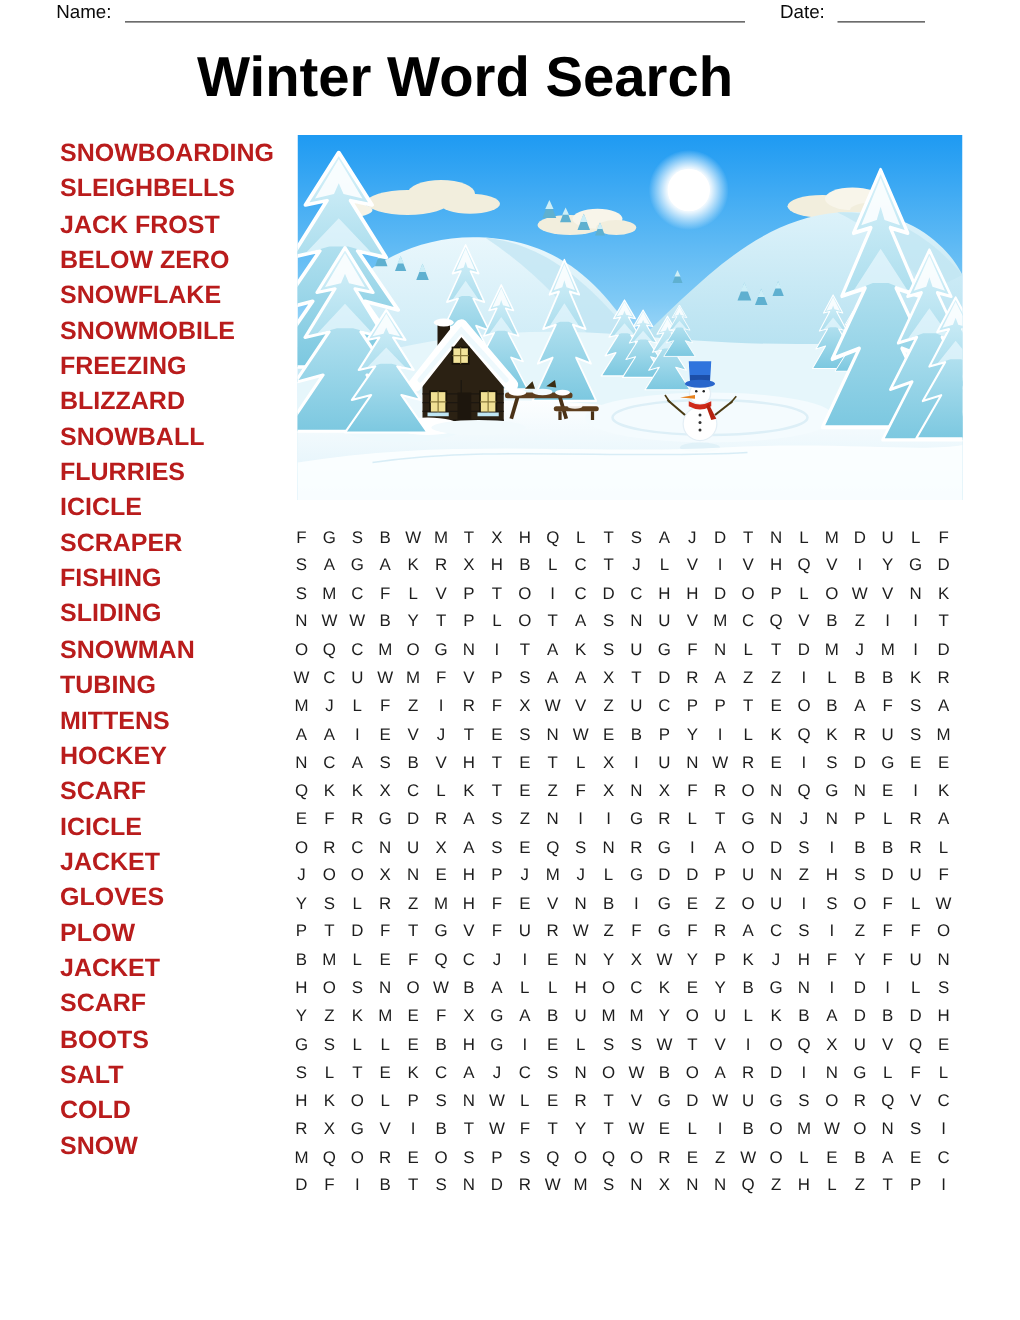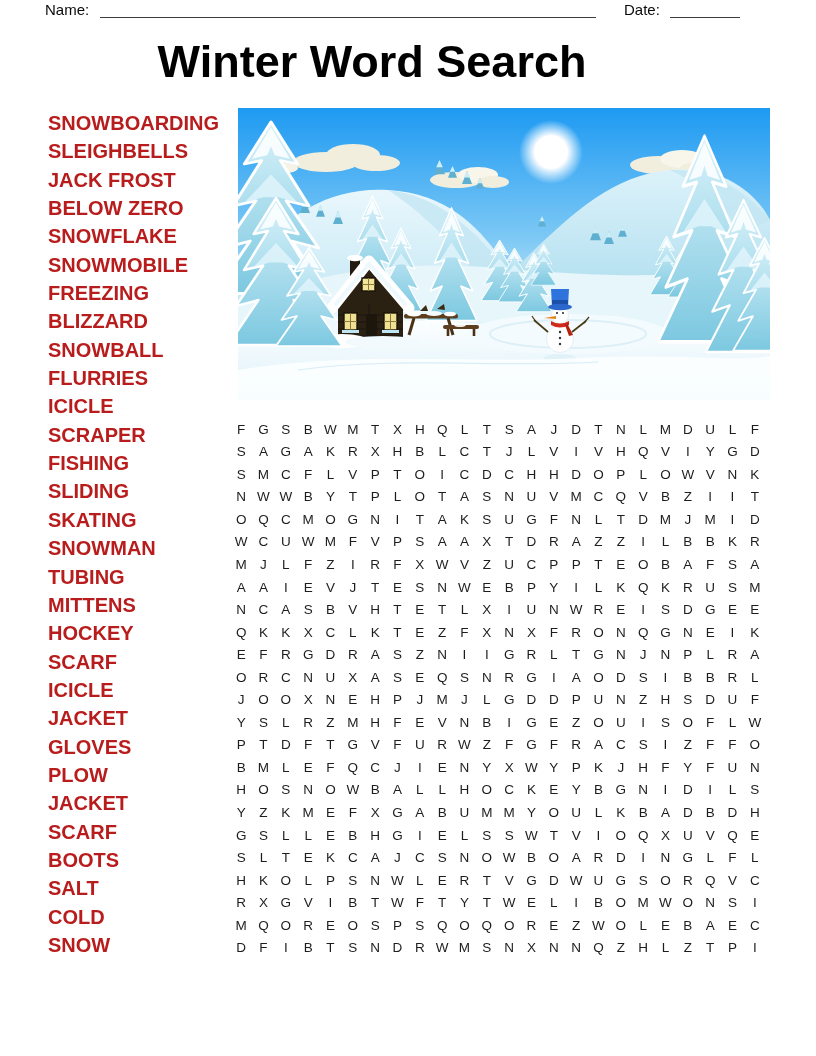--- a/index.html
+++ b/index.html
@@ -61,21 +61,20 @@
       <div class="word">SNOWFLAKE</div>
       <div class="word">SNOWMOBILE</div>
       <div class="word">FREEZING</div>
       <div class="word">BLIZZARD</div>
       <div class="word">SNOWBALL</div>
       <div class="word">FLURRIES</div>
       <div class="word">ICICLE</div>
       <div class="word">SCRAPER</div>
       <div class="word">FISHING</div>
       <div class="word">SLIDING</div>
-      <div class="word">SKATING</div>
       <div class="word">SNOWMAN</div>
       <div class="word">TUBING</div>
       <div class="word">MITTENS</div>
       <div class="word">HOCKEY</div>
       <div class="word">SCARF</div>
       <div class="word">ICICLE</div>
       <div class="word">JACKET</div>
       <div class="word">GLOVES</div>
       <div class="word">PLOW</div>
       <div class="word">JACKET</div>

